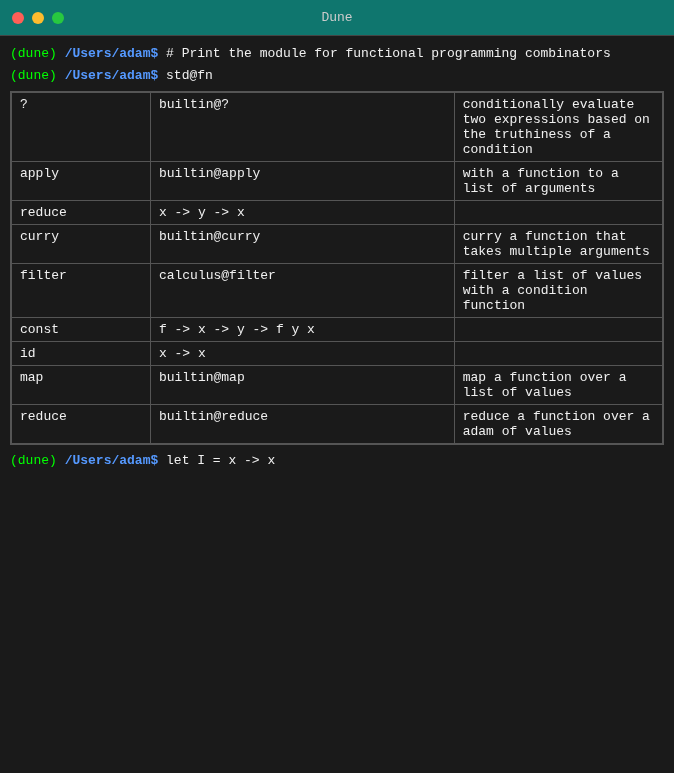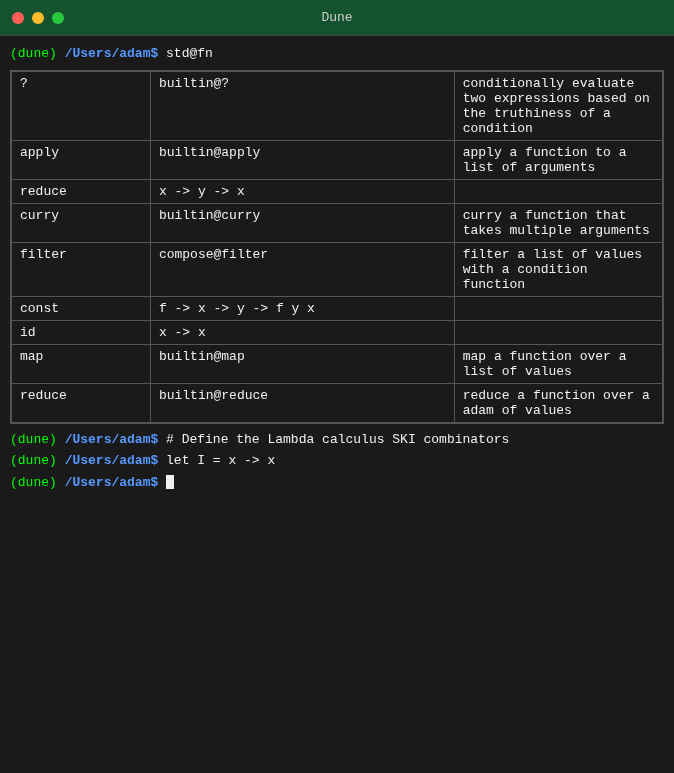--- a/index.html
+++ b/index.html
@@ -12,21 +12,21 @@
       width: 674px;
       height: 773px;
       background-color: #1a1a1a;
       font-family: 'Courier New', Courier, monospace;
       font-size: 13px;
       color: #f0f0f0;
       overflow: hidden;
     }
 
     .title-bar {
-      background-color: #14532d;
+      background-color: #0f766e;
       height: 36px;
       display: flex;
       align-items: center;
       justify-content: center;
       position: relative;
       border-bottom: 1px solid #444;
     }
 
     .traffic-lights {
       position: absolute;
@@ -109,54 +109,60 @@
   <div class="traffic-lights">
     <div class="traffic-light" style="background-color: #ff5f57;"></div>
     <div class="traffic-light" style="background-color: #febc2e;"></div>
     <div class="traffic-light" style="background-color: #28c840;"></div>
   </div>
   <span class="title-text">Dune</span>
 </div>
 
 <div class="terminal-content">
 
+  <div class="prompt-line">
+    <span class="prompt-dune">(dune)</span>
+    <span> </span>
+    <span class="prompt-path">/Users/adam$</span>
+    <span class="prompt-cmd"> # Print the module for functional programming combinators</span>
+  </div>
 
   <div class="prompt-line">
     <span class="prompt-dune">(dune)</span>
     <span> </span>
     <span class="prompt-path">/Users/adam$</span>
     <span class="prompt-cmd"> std@fn</span>
   </div>
 
   <div class="table-container">
     <table>
       <tbody id="table-body">
       <tr>
             <td class="col1">?</td>
             <td class="col2">builtin@?</td>
             <td class="col3">conditionally evaluate two expressions based on the truthiness of a condition</td>
           </tr>
           <tr>
             <td class="col1">apply</td>
             <td class="col2">builtin@apply</td>
-            <td class="col3">apply a function to a list of arguments</td>
+            <td class="col3">with a function to a list of arguments</td>
           </tr>
           <tr>
             <td class="col1">reduce</td>
             <td class="col2">x -&gt; y -&gt; x</td>
             <td class="col3"></td>
           </tr>
           <tr>
             <td class="col1">curry</td>
             <td class="col2">builtin@curry</td>
             <td class="col3">curry a function that takes multiple arguments</td>
           </tr>
           <tr>
             <td class="col1">filter</td>
-            <td class="col2">compose@filter</td>
+            <td class="col2">calculus@filter</td>
             <td class="col3">filter a list of values with a condition function</td>
           </tr>
           <tr>
             <td class="col1">const</td>
             <td class="col2">f -&gt; x -&gt; y -&gt; f y x</td>
             <td class="col3"></td>
           </tr>
           <tr>
             <td class="col1">id</td>
             <td class="col2">x -&gt; x</td>
@@ -170,18 +176,16 @@
           <tr>
             <td class="col1">reduce</td>
             <td class="col2">builtin@reduce</td>
             <td class="col3">reduce a function over a adam of values</td>
           </tr>
         </tbody>
     </table>
   </div>
 
   <div id="footer-lines">
-      <div class="prompt-line"><span class="prompt-dune">(dune)</span> <span class="prompt-path">/Users/adam$</span><span class="prompt-cmd"> # Define the Lambda calculus SKI combinators</span></div>
       <div class="prompt-line"><span class="prompt-dune">(dune)</span> <span class="prompt-path">/Users/adam$</span><span class="prompt-cmd"> let I = x -&gt; x</span></div>
-      <div class="prompt-line"><span class="prompt-dune">(dune)</span> <span class="prompt-path">/Users/adam$</span><span class="prompt-cmd"> </span><span class="cursor"></span></div>
     </div>
 
 </div>
 
 </body></html>

